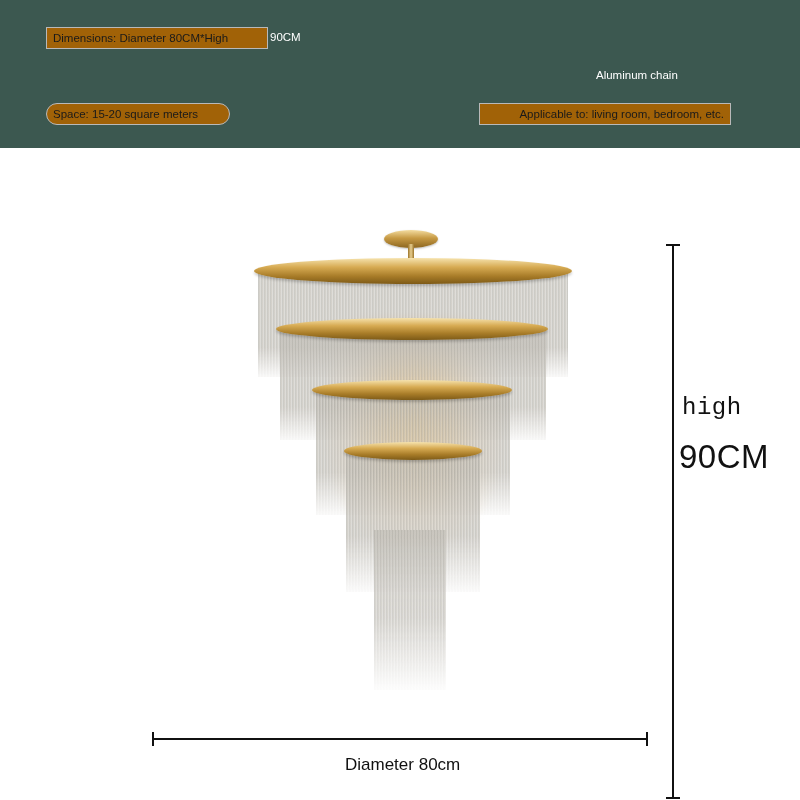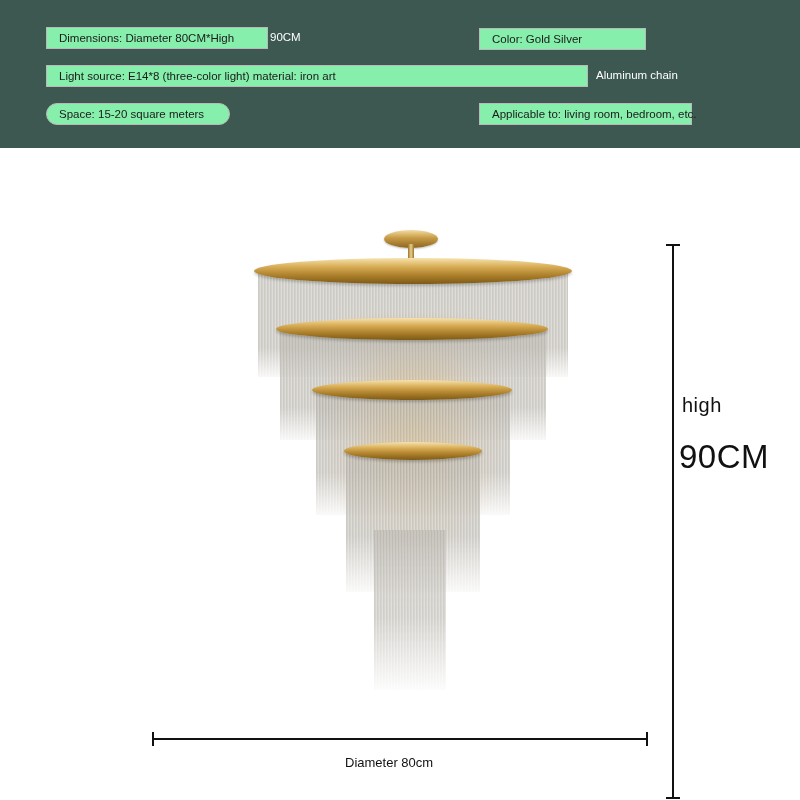--- a/index.html
+++ b/index.html
@@ -24,43 +24,43 @@
   .header-band {
     position: absolute;
     left: 0;
     top: 0;
     width: 800px;
     height: 148px;
     background: #3c5850;
   }
   .spec-box {
     position: absolute;
-    background: #86efac;
+    background: #a16207;
     border: 1px solid #b9b9b9;
     color: #1a1a1a;
     font-size: 11.5px;
     line-height: 13px;
-    padding: 4px 6px 5px 12px;
+    padding: 4px 6px 5px 6px;
     box-sizing: border-box;
     white-space: nowrap;
   }
   .spec-plain {
     position: absolute;
     color: #ffffff;
     font-size: 11.5px;
     line-height: 13px;
     white-space: nowrap;
   }
   #spec-dimensions { left: 46px;  top: 27px;  width: 222px; height: 22px; }
   #spec-dimensions-tail { left: 270px; top: 31px; }
   #spec-color     { left: 479px; top: 28px;  width: 167px; height: 22px; }
   #spec-light     { left: 46px;  top: 65px;  width: 542px; height: 22px; }
   #spec-chain     { left: 596px; top: 69px; text-align: right; }
   #spec-space     { left: 46px;  top: 103px; width: 184px; height: 22px; border-radius: 11px; }
-  #spec-applicable{ left: 479px; top: 103px; width: 213px; height: 22px; }
+  #spec-applicable{ left: 479px; top: 103px; width: 252px; height: 22px; text-align: right; }
 
   
   .product-area {
     position: absolute;
     left: 0;
     top: 148px;
     width: 800px;
     height: 652px;
     background: #ffffff;
   }
@@ -214,23 +214,24 @@
     width: 14px;
     height: 2px;
     background: #111111;
   }
   .dim-vert-cap.top { top: 96px; }
   .dim-vert-cap.bottom { top: 649px; }
   .dim-label-high {
     position: absolute;
     left: 682px;
     top: 246px;
-    font-size: 20px;
+    font-size: 24px;
     color: #111111;
     letter-spacing: 0.5px;
+    font-family: Liberation Mono, monospace;
   }
   .dim-label-90cm {
     position: absolute;
     left: 679px;
     top: 290px;
     font-size: 33px;
     color: #111111;
     letter-spacing: 0.5px;
   }
 
@@ -249,37 +250,35 @@
     width: 2px;
     height: 14px;
     background: #111111;
   }
   .dim-horiz-cap.left { left: 152px; }
   .dim-horiz-cap.right { left: 646px; }
   .dim-label-diameter {
     position: absolute;
     left: 345px;
     top: 607px;
-    font-size: 13px;
+    font-size: 17px;
     color: #111111;
     white-space: nowrap;
   }
 </style>
 </head>
 <body>
 
 <div id="page">
 
   <div class="header-band">
     <div class="spec-box" id="spec-dimensions">Dimensions: Diameter 80CM*High</div>
     <div class="spec-plain" id="spec-dimensions-tail">90CM</div>
 
-    <div class="spec-box" id="spec-color">Color: Gold   Silver</div>
-
-    <div class="spec-box" id="spec-light">Light source: E14*8 (three-color light) material: iron art</div>
+
     <div class="spec-plain" id="spec-chain">Aluminum chain</div>
 
     <div class="spec-box" id="spec-space">Space: 15-20 square meters</div>
 
     <div class="spec-box" id="spec-applicable">Applicable to: living room, bedroom, etc.</div>
   </div>
 
   <div class="product-area">
 
     <div class="lamp">

